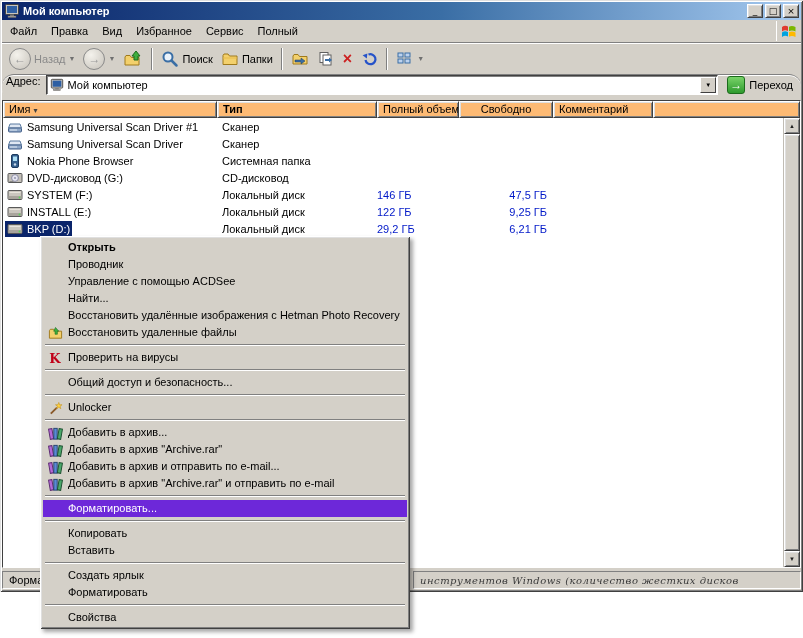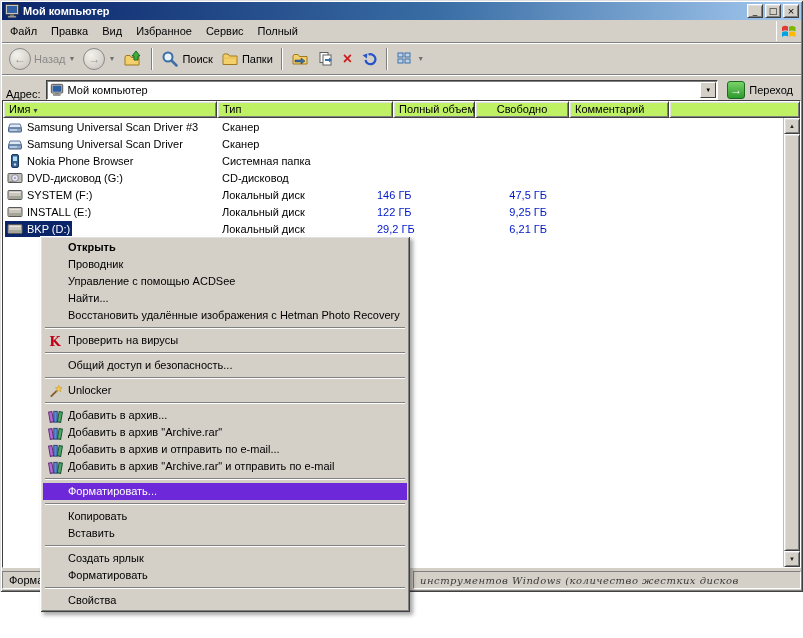--- a/index.html
+++ b/index.html
@@ -54,22 +54,22 @@
     background:radial-gradient(circle at 35% 30%, #f4f2ec, #c6c2ba);
     display:flex; align-items:center; justify-content:center;
     color:#9a9a9a; font-size:12px; line-height:1;
   }
   .ddarrow { font-size:7px; color:#707070; }
   .tsep { width:2px; height:22px; border-left:1px solid #808080; border-right:1px solid #ffffff; margin:0 3px; }
   .xglyph { color:#cc2020; font-weight:bold; font-size:16px; line-height:16px; }
 
   
   .addressbar {
-    flex:0 0 26px; display:flex; align-items:flex-end; gap:5px; padding:0 4px;
-    border-top:1px solid #808080; box-shadow: inset 0 1px 0 #ffffff;
+    flex:0 0 26px; display:flex; align-items:flex-start; gap:5px; padding:0 4px;
+    border-top:1px solid #808080; box-shadow: inset 0 1px 0 #ffffff; border-radius: 12px;
   }
   .addr-combo {
     flex:1; height:20px; background:#fff; position:relative;
     border:1px solid; border-color:#404040 #ffffff #ffffff #404040;
     box-shadow: inset 1px 1px 0 #808080;
     display:flex; align-items:center; gap:4px; padding-left:3px; overflow:hidden;
   }
   .combo-btn {
     position:absolute; right:1px; top:1px; bottom:1px; width:16px; background:#d4d0c8;
     border:1px solid; border-color:#ffffff #404040 #404040 #ffffff;
@@ -81,27 +81,27 @@
     background:linear-gradient(#79d369,#2d9a2d); color:#fff;
     display:flex; align-items:center; justify-content:center; font-weight:bold; font-size:12px;
   }
 
   
   .listwrap {
     flex:1; background:#fff; position:relative; overflow:hidden;
     border:1px solid; border-color:#404040 #ffffff #ffffff #404040;
     box-shadow: inset 1px 1px 0 #808080;
   }
-  .lheader { display:flex; height:17px; background:#bef264; }
+  .lheader { display:flex; height:17px; background:#fdba74; }
   .hcell {
     border:1px solid; border-color:#ffffff #404040 #404040 #ffffff;
     box-shadow: inset 1px 1px 0 #dfdfdf, inset -1px -1px 0 #808080;
     padding:1px 5px 0 5px; white-space:nowrap; overflow:hidden;
   }
-  .w-name{width:214px;} .w-type{width:176px;}
+  .w-name{width:214px;} .w-type{width:160px;font-weight:bold;}
   .w-size{width:82px; text-align:right;} .w-free{width:94px; text-align:center;}
   .w-comment{width:100px;} .w-fill{flex:1;}
   .sort { font-size:8px; color:#404040; margin-left:3px; }
 
   .rows { position:absolute; left:0; top:17px; right:17px; bottom:0; background:#fff; }
   .row { display:flex; height:17px; align-items:center; }
   .c-name { width:214px; display:flex; align-items:center; padding-left:2px; white-space:nowrap; overflow:hidden; }
   .namewrap { display:flex; align-items:center; gap:4px; padding:0 2px; }
   .namewrap.sel { background:#0a246a; color:#fff; }
   .c-type { width:160px; padding-left:5px; white-space:nowrap; overflow:hidden; }
@@ -306,21 +306,21 @@
       <div class="row">
         <span class="c-name">
             <span class="namewrap">
               <span class="fileicon">
                 <svg width="16" height="16" viewBox="0 0 16 16">
                   <path d="M3 5 L13 5 L14.5 9 L1.5 9 Z" fill="#dfe7f2" stroke="#5a7aa0"></path>
                   <rect x="1.5" y="9" width="13" height="4" rx="1" fill="#8fa8c8" stroke="#44608a"></rect>
                   <rect x="3" y="10.5" width="7" height="1" fill="#dfe7f2"></rect>
                 </svg>
               </span>
-              <span>Samsung Universal Scan Driver #3</span>
+              <span>Samsung Universal Scan Driver #1</span>
             </span>
           </span>
         <span class="c-type">Сканер</span>
         <span class="c-size"></span>
         <span class="c-free"></span>
       </div>
 
       <div class="row">
         <span class="c-name">
             <span class="namewrap">
@@ -459,20 +459,29 @@
 
 <div class="below-strip"></div>
 
 <div class="ctxmenu">
 
   <div class="mi bold"><span>Открыть</span></div>
   <div class="mi"><span>Проводник</span></div>
   <div class="mi"><span>Управление с помощью ACDSee</span></div>
   <div class="mi"><span>Найти...</span></div>
   <div class="mi"><span>Восстановить удалённые изображения с Hetman Photo Recovery</span></div>
+  <div class="mi">
+    <span class="micon">
+        <svg width="15" height="15" viewBox="0 0 16 16">
+          <path d="M1.5 13 L1.5 5 L2.5 3.5 L6 3.5 L7.5 5.5 L14.5 5.5 L14.5 13 Z" fill="#f3d06c" stroke="#a07a1c"></path>
+          <path d="M8 1.5 L11.5 5.5 L10 5.5 L10 8.8 L7.5 8.8 L7.5 5.5 L6 5.5 Z" fill="#3fae3f" stroke="#1c6b1c" stroke-width="0.6"></path>
+        </svg>
+      </span>
+    <span>Восстановить удаленные файлы</span>
+  </div>
 
   <div class="msep"></div>
 
   <div class="mi">
     <span class="micon">
         <span class="kico">K</span>
       </span>
     <span>Проверить на вирусы</span>
   </div>
 

